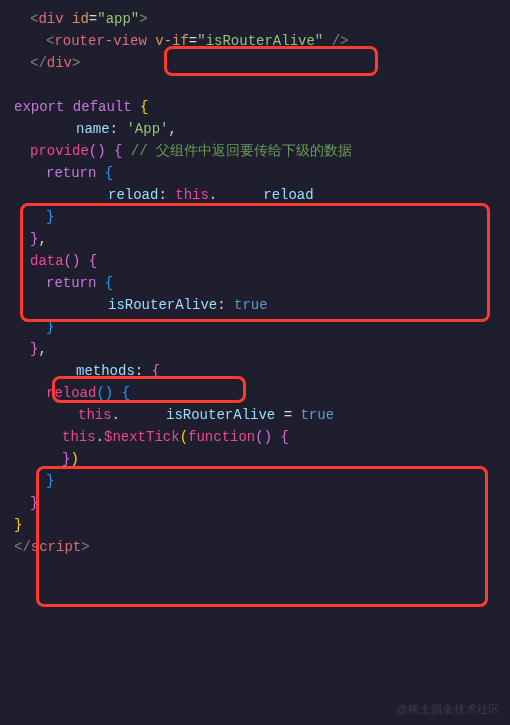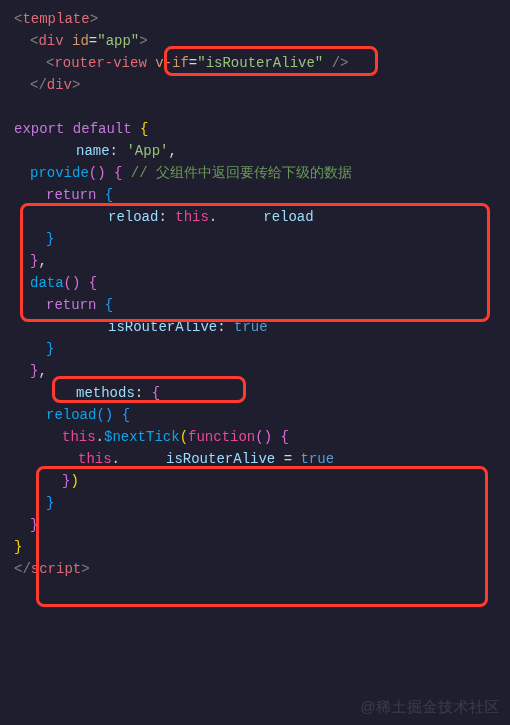--- a/index.html
+++ b/index.html
@@ -36,51 +36,50 @@
   .angle   { color: #808080; }  
   .tag     { color: #e06c75; }  
   .attr    { color: #d19a66; }  
   .str     { color: #98c379; }  
   .kw      { color: #c678dd; }  
   .punct   { color: #d4d4d4; }
   .brace   { color: #ffd700; }
   .braceB  { color: #da70d6; }
   .braceC  { color: #179fff; }
   .prop    { color: #9cdcfe; margin-left: 46px; }  
-  .propB   { color: #0ea5e9; }  
+  .propB   { color: #ec4899; }  
   .val     { color: #569cd6; margin-top: 27px; }  
   .this    { color: #ec4899; }
   .cmnt    { color: #6a9955; }  
 
   
   .hl {
     position: absolute;
     border: 3px solid #ff3b30;
     border-radius: 8px;
     box-sizing: border-box;
     pointer-events: none;
   }
 
   .watermark {
     position: absolute;
     right: 10px;
     bottom: 8px;
     color: #ffffff;
     opacity: 0.12;
-    font-size: 15px;
+    font-size: 11px;
     font-family: sans-serif;
     letter-spacing: 0.5px;
   }
 </style>
 </head>
 <body>
 
 <div class="editor">
 
-  <div class="line"><span class="angle">&lt;</span><span class="tag">template</span><span class="angle">&gt;</span></div>
 
   <div class="line"><span class="indent w1"></span><span class="angle">&lt;</span><span class="tag">div</span> <span class="attr">id</span><span class="punct">=</span><span class="str">"app"</span><span class="angle">&gt;</span></div>
 
   <div class="line"><span class="indent w2"></span><span class="angle">&lt;</span><span class="tag">router-view</span> <span class="attr">v-if</span><span class="punct">=</span><span class="str">"isRouterAlive"</span> <span class="angle">/&gt;</span></div>
 
   <div class="line"><span class="indent w1"></span><span class="angle">&lt;/</span><span class="tag">div</span><span class="angle">&gt;</span></div>
 
 
   <div class="line">&nbsp;</div>
 
@@ -107,23 +106,23 @@
 
   <div class="line"><span class="indent w2"></span><span class="braceC">}</span></div>
 
   <div class="line"><span class="indent w1"></span><span class="braceB">}</span><span class="punct">,</span></div>
 
   <div class="line"><span class="indent w1"></span><span class="prop">methods</span><span class="punct">: </span><span class="braceB">{</span></div>
 
   <div class="line"><span class="indent w2"></span><span class="propB">reload</span><span class="braceC">()</span> <span class="braceC">{</span></div>
 
 
+  <div class="line"><span class="indent w4"></span><span class="this">this</span><span class="punct">.</span><span class="prop">isRouterAlive</span><span class="punct"> = </span><span class="val">true</span></div>
+
   <div class="line"><span class="indent w3"></span><span class="this">this</span><span class="punct">.</span><span class="propB">$nextTick</span><span class="brace">(</span><span class="this">function</span><span class="braceB">()</span> <span class="braceB">{</span></div>
-
-  <div class="line"><span class="indent w4"></span><span class="this">this</span><span class="punct">.</span><span class="prop">isRouterAlive</span><span class="punct"> = </span><span class="val">true</span></div>
 
   <div class="line"><span class="indent w3"></span><span class="braceB">}</span><span class="brace">)</span></div>
 
   <div class="line"><span class="indent w2"></span><span class="braceC">}</span></div>
 
   <div class="line"><span class="indent w1"></span><span class="braceB">}</span></div>
 
   <div class="line"><span class="brace">}</span></div>
 
   <div class="line"><span class="angle">&lt;/</span><span class="tag">script</span><span class="angle">&gt;</span></div>

